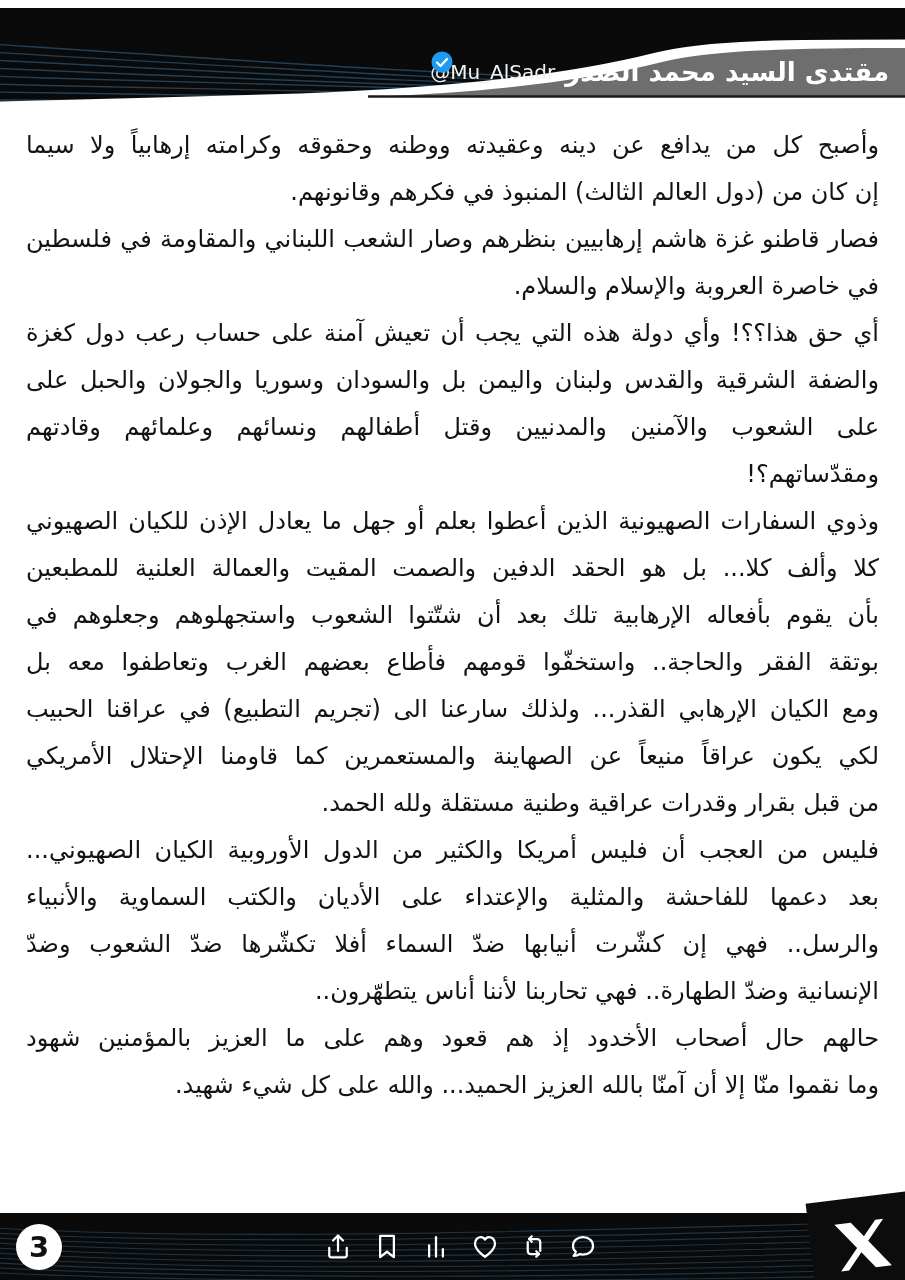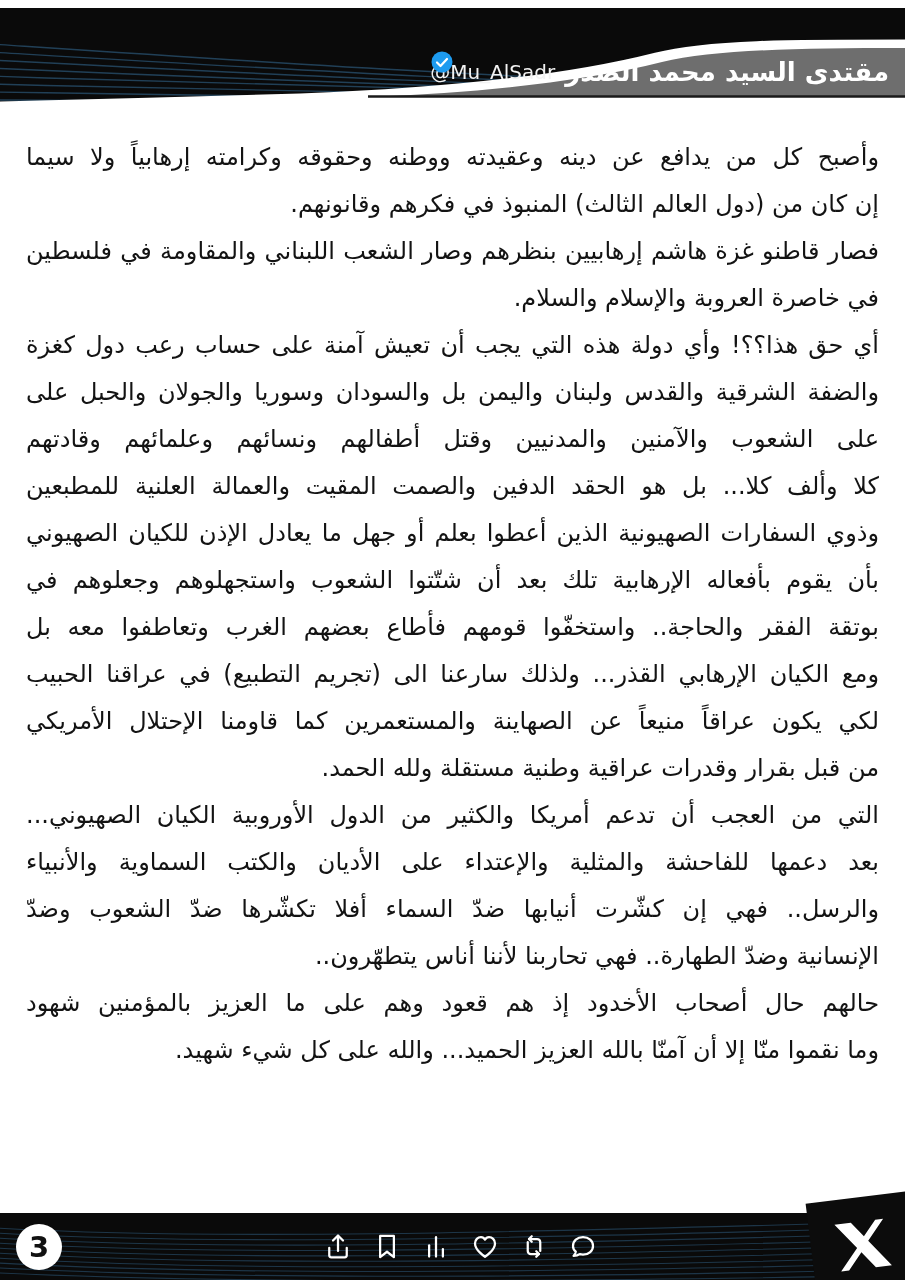--- a/index.html
+++ b/index.html
@@ -21,21 +21,21 @@
   .header svg{position:absolute;top:0;left:0;}
   .profile-row{
     position:absolute;top:50px;right:16px;height:44px;
     display:flex;align-items:center;direction:rtl;gap:10px;z-index:3;
   }
   .display-name{color:#fff;font-size:26px;font-weight:bold;letter-spacing:0;line-height:1;}
   .handle{color:#f2f2f2;font-size:20px;direction:ltr;line-height:1;}
   .badge{width:24px;height:24px;flex:0 0 auto;}
   
   .post-text{
-    position:absolute;top:134px;right:26px;left:26px;height:1085px;
+    position:absolute;top:122px;right:26px;left:26px;height:1085px;
     direction:rtl;color:var(--text-ink);font-size:24px;line-height:47px;
   }
   .line{height:47px;overflow:hidden;text-align:justify;text-align-last:justify;}
   .line.end{text-align-last:right;}
   
   .footer{
     position:absolute;left:0;bottom:0;width:905px;height:67px;
     background:var(--panel-black);
   }
   .footer .deco{position:absolute;inset:0;z-index:1;}
@@ -103,30 +103,31 @@
     <div class="line">وأصبح كل من يدافع عن دينه وعقيدته ووطنه وحقوقه وكرامته إرهابياً ولا سيما</div>
     <div class="line end">إن كان من (دول العالم الثالث) المنبوذ في فكرهم وقانونهم.</div>
 
     <div class="line">فصار قاطنو غزة هاشم إرهابيين بنظرهم وصار الشعب اللبناني والمقاومة في فلسطين</div>
     <div class="line end">في خاصرة العروبة والإسلام والسلام.</div>
 
     <div class="line">أي حق هذا؟؟! وأي دولة هذه التي يجب أن تعيش آمنة على حساب رعب دول كغزة</div>
     <div class="line end">والضفة الشرقية والقدس ولبنان واليمن بل والسودان وسوريا والجولان والحبل على الجرّار.</div>
 
     <div class="line">على الشعوب والآمنين والمدنيين وقتل أطفالهم ونسائهم وعلمائهم وقادتهم</div>
+    <div class="line end">ومقدّساتهم؟!</div>
 
+    <div class="line">وذوي السفارات الصهيونية الذين أعطوا بعلم أو جهل ما يعادل الإذن للكيان الصهيوني</div>
     <div class="line">كلا وألف كلا... بل هو الحقد الدفين والصمت المقيت والعمالة العلنية للمطبعين</div>
-    <div class="line">وذوي السفارات الصهيونية الذين أعطوا بعلم أو جهل ما يعادل الإذن للكيان الصهيوني</div>
     <div class="line">بأن يقوم بأفعاله الإرهابية تلك بعد أن شتّتوا الشعوب واستجهلوهم وجعلوهم في</div>
     <div class="line">بوتقة الفقر والحاجة.. واستخفّوا قومهم فأطاع بعضهم الغرب وتعاطفوا معه بل</div>
     <div class="line">ومع الكيان الإرهابي القذر... ولذلك سارعنا الى (تجريم التطبيع) في عراقنا الحبيب</div>
     <div class="line">لكي يكون عراقاً منيعاً عن الصهاينة والمستعمرين كما قاومنا الإحتلال الأمريكي</div>
     <div class="line end">من قبل بقرار وقدرات عراقية وطنية مستقلة ولله الحمد.</div>
 
-    <div class="line">التي من العجب أن تدعم أمريكا والكثير من الدول الأوروبية الكيان الصهيوني...</div>
+    <div class="line">فليس من العجب أن فليس أمريكا والكثير من الدول الأوروبية الكيان الصهيوني...</div>
     <div class="line">بعد دعمها للفاحشة والمثلية والإعتداء على الأديان والكتب السماوية والأنبياء</div>
     <div class="line">والرسل.. فهي إن كشّرت أنيابها ضدّ السماء أفلا تكشّرها ضدّ الشعوب وضدّ</div>
     <div class="line end">الإنسانية وضدّ الطهارة.. فهي تحاربنا لأننا أناس يتطهّرون..</div>
 
     <div class="line">حالهم حال أصحاب الأخدود إذ هم قعود وهم على ما العزيز بالمؤمنين شهود</div>
     <div class="line end">وما نقموا منّا إلا أن آمنّا بالله العزيز الحميد... والله على كل شيء شهيد.</div>
   </div>
 
   <div class="footer">
     <svg class="deco" width="905" height="67" viewBox="0 0 905 67">

